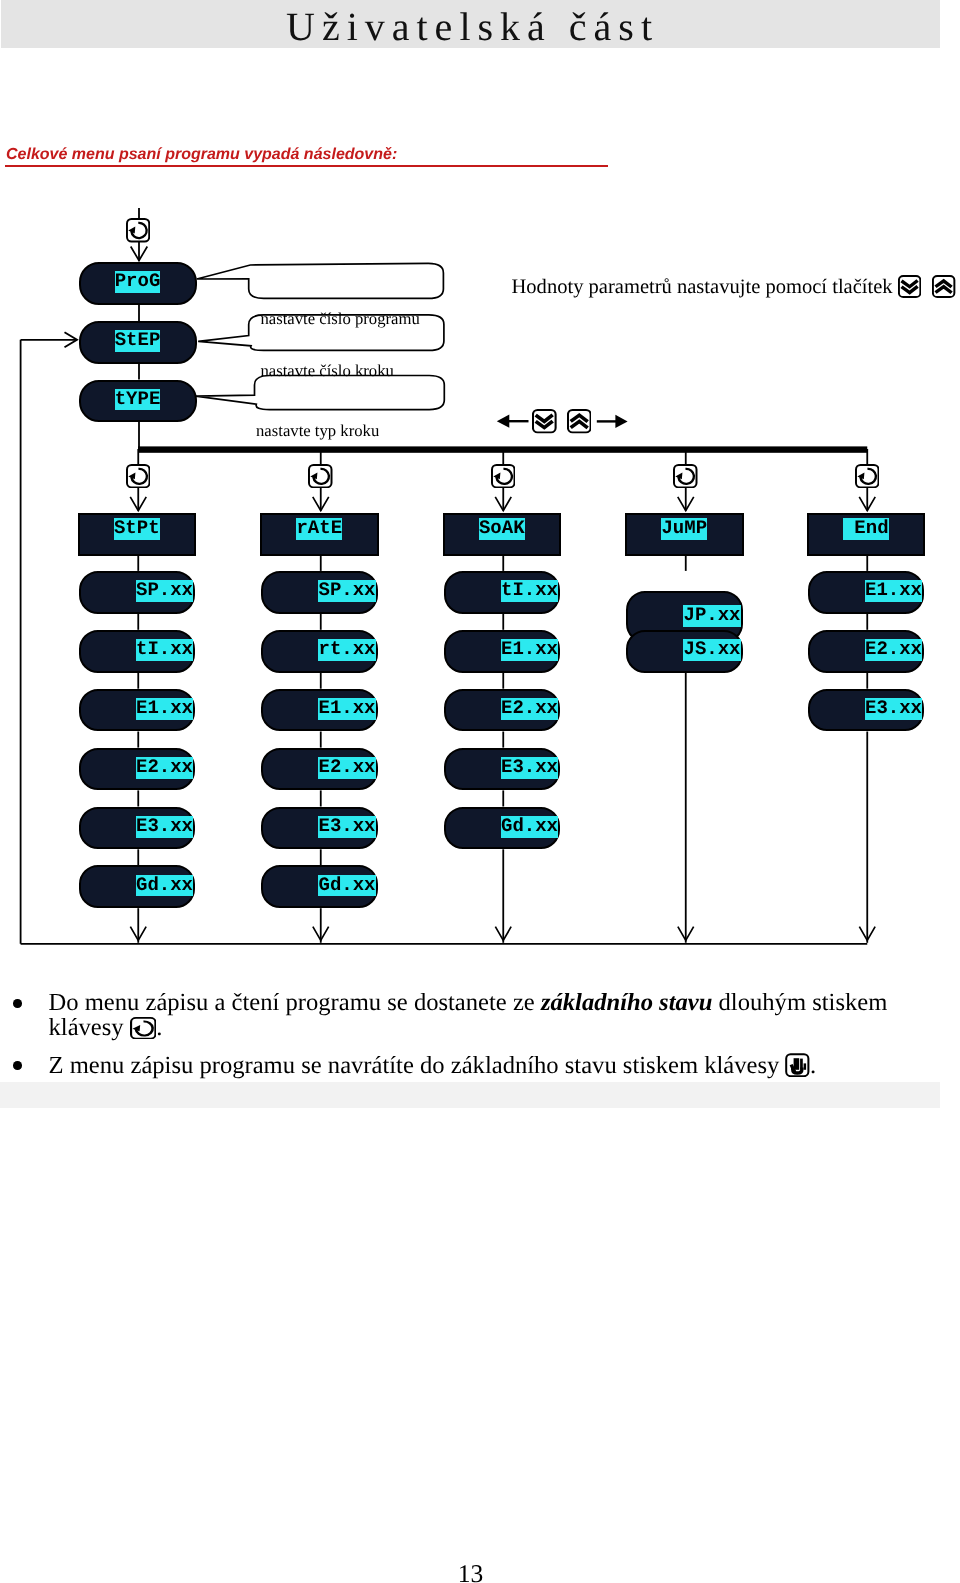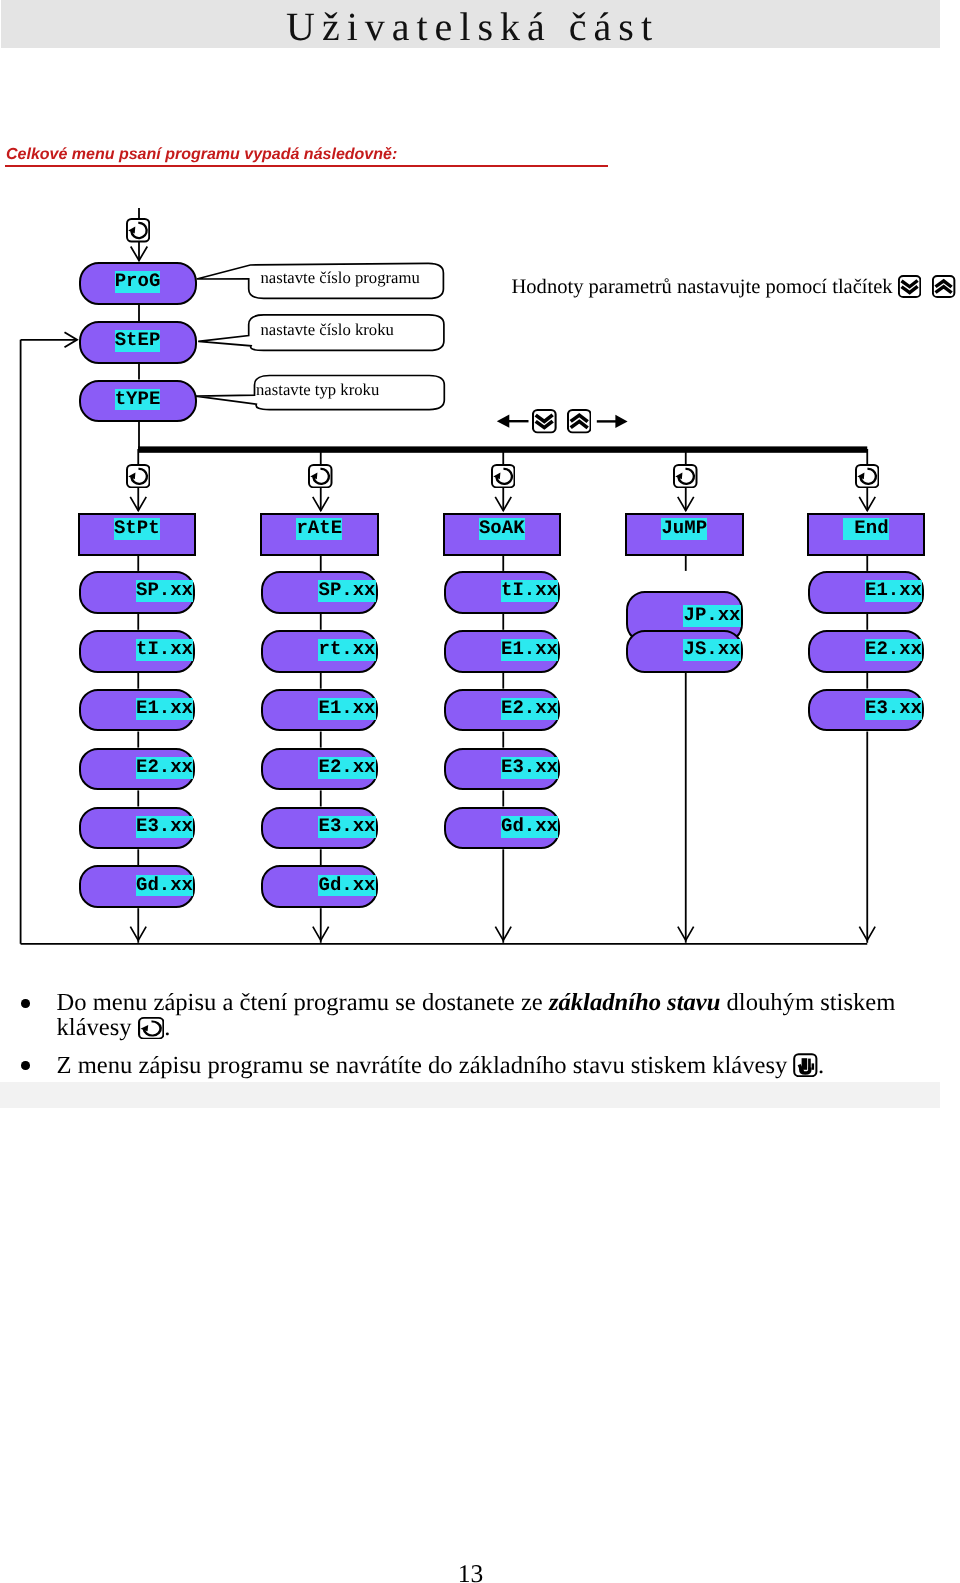--- a/index.html
+++ b/index.html
@@ -7,33 +7,33 @@
   font-family:"Liberation Serif",serif;-webkit-font-smoothing:antialiased;
   text-rendering:geometricPrecision;}
 #headerband{position:absolute;left:1.2px;top:0;width:938.8px;height:48px;background:#e4e4e4;}
 #headertitle{position:absolute;left:286px;top:0;height:48px;line-height:53px;
   font-size:40px;letter-spacing:7px;color:#111;white-space:nowrap;}
 #heading{position:absolute;left:6px;top:142.5px;font-family:"Liberation Sans",sans-serif;
   font-weight:bold;font-style:italic;font-size:16px;color:#C51B1B;white-space:nowrap;line-height:24px;}
 #heading .ul{position:absolute;left:-1.5px;top:22.5px;height:1.7px;background:#C51B1B;}
 #note{position:absolute;left:511.5px;top:273.2px;font-size:20.55px;color:#000;white-space:nowrap;line-height:28px;}
 svg.diagram{position:absolute;left:0;top:0;width:960px;height:1583px;}
-.nodebox,.itembox,.hdrbox{position:absolute;box-sizing:border-box;background:#8b5cf6;
+.nodebox,.itembox,.hdrbox{position:absolute;box-sizing:border-box;background:#0f172a;
   display:flex;align-items:center;justify-content:center;}
 .nodebox{border:2.9px solid #000;border-radius:20px;}
 .itembox{border:2.1px solid #000;border-radius:19px;justify-content:flex-end;}
 .hdrbox{border:2.1px solid #000;}
 .mono{font-family:"Liberation Mono",monospace;font-weight:bold;font-size:19px;
   background:#2CE9EF;color:#000;line-height:21.8px;padding:0;white-space:pre;
   position:relative;top:-1.3px;}
 .hdrbox .mono{top:-5.0px;}
 .ctxt{position:absolute;display:flex;align-items:center;justify-content:flex-start;
-  font-size:16.7px;color:#000;white-space:nowrap;}
+  font-size:16.7px;color:#000;white-space:nowrap;margin-top:41px;}
 #bullets{position:absolute;left:0;top:0;width:960px;}
-.bullet{position:absolute;font-size:24.6px;line-height:24.8px;color:#000;left:16px;width:884px;}
+.bullet{position:absolute;font-size:24.6px;line-height:24.8px;color:#000;left:8px;width:884px;}
 .bdot{position:absolute;left:5.2px;width:8.6px;height:8.6px;background:#000;border-radius:50%;}
 .btext{display:block;margin-left:40.5px;}
 .em{font-weight:bold;font-style:italic;}
 #footerband{position:absolute;left:0;top:1081.6px;width:940px;height:26.7px;background:#f2f2f2;}
 #pagenum{position:absolute;left:0;top:1559px;width:941px;text-align:center;font-size:25.5px;color:#000;}
 .keyicon{display:inline-block;vertical-align:-4.5px;}
 </style>
 </head>
 <body>
 

